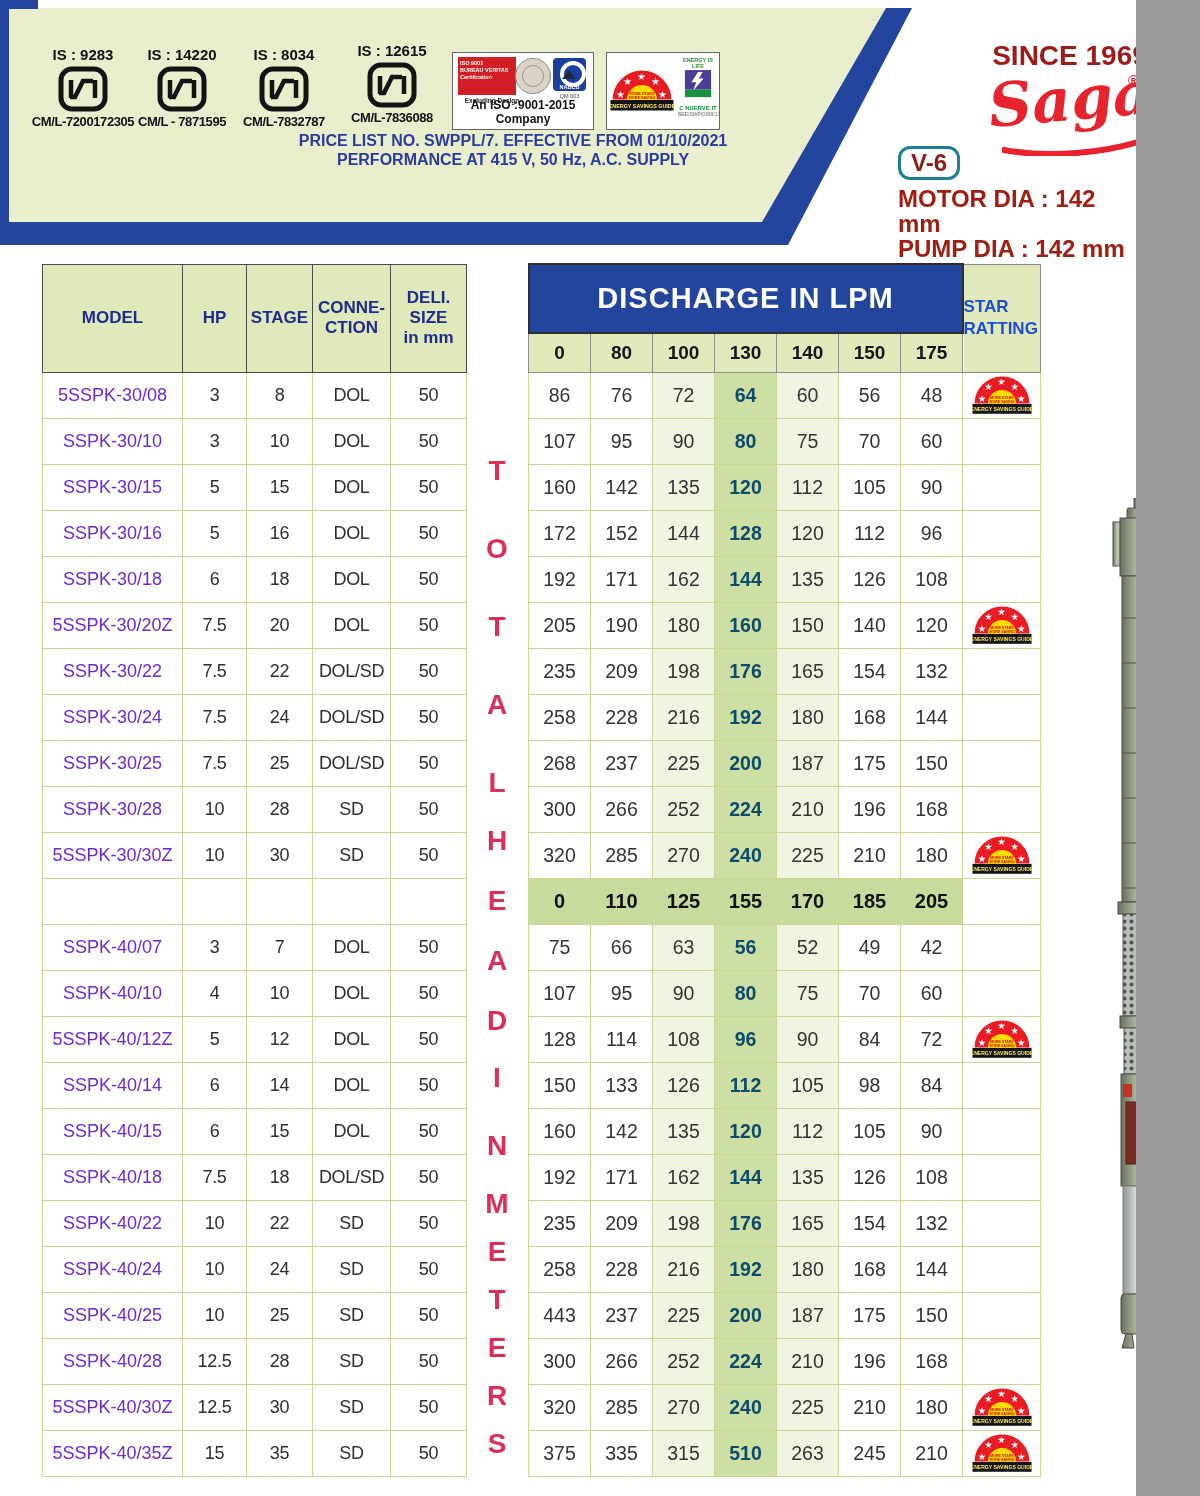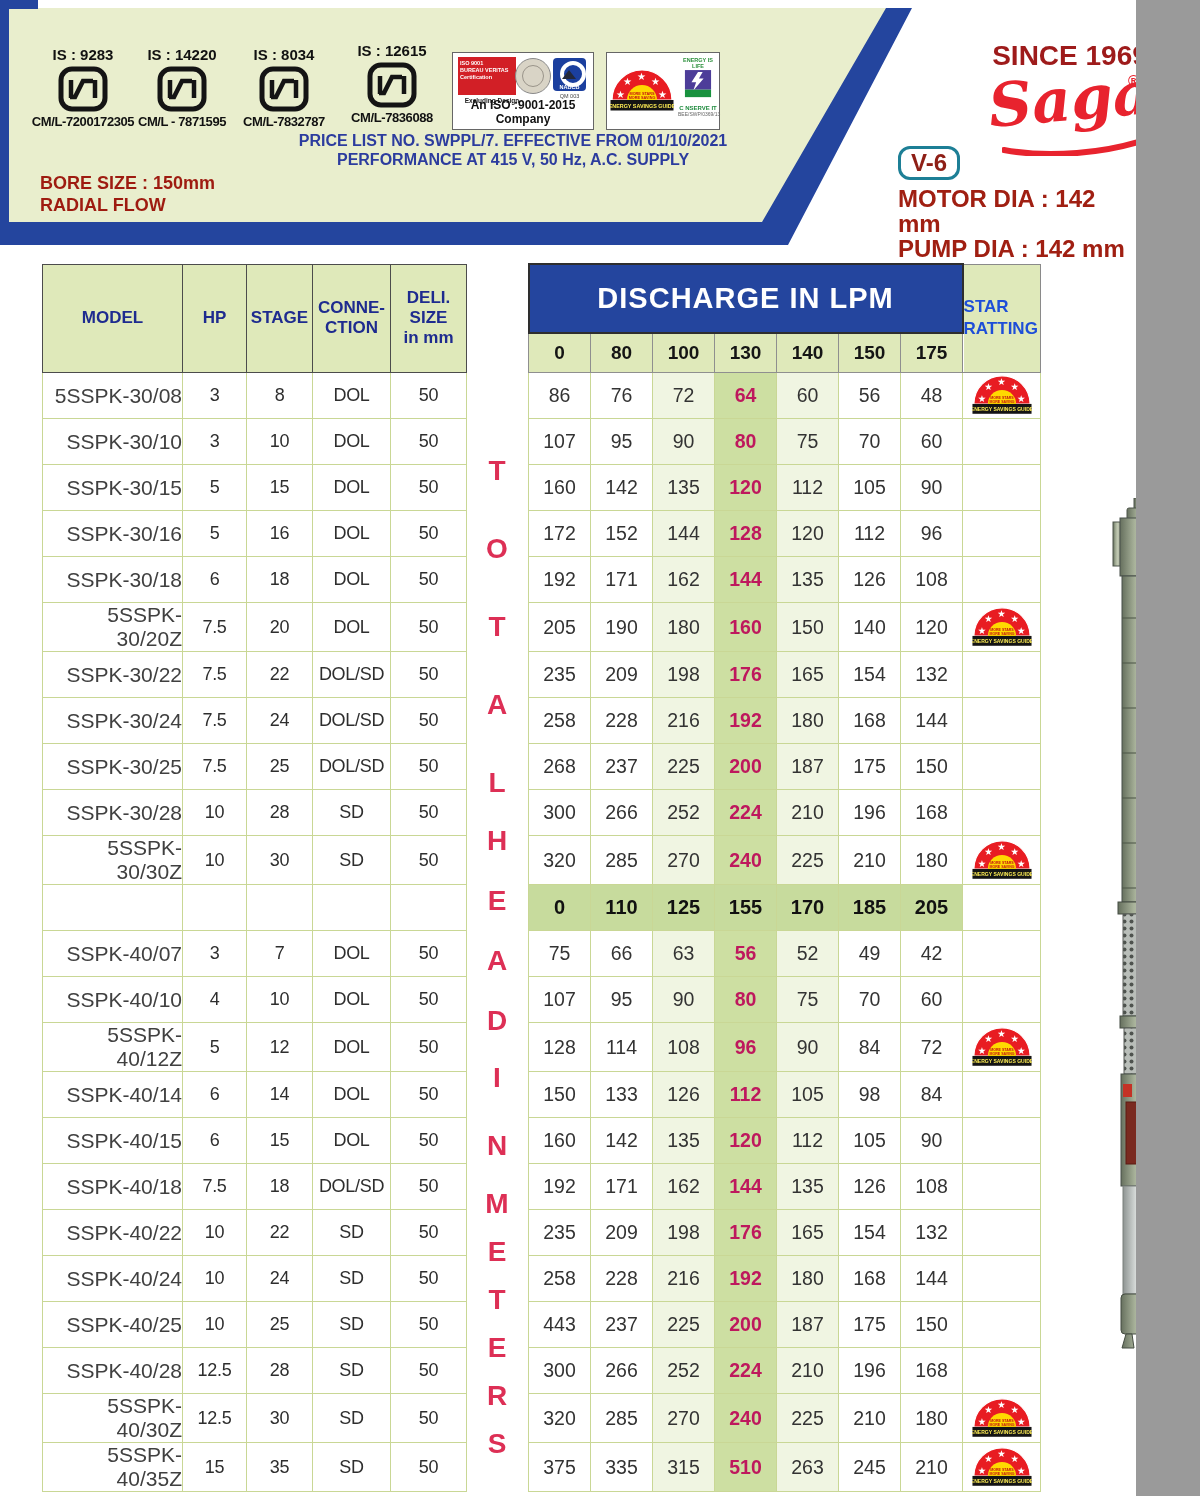--- a/index.html
+++ b/index.html
@@ -61,25 +61,25 @@
       white-space:pre-line;line-height:20px;text-align:center}
   .bannerh{background:#24459e;color:#fff;font-size:29px;font-weight:bold;border:2px solid #2e2e2e;
            letter-spacing:1px;text-align:center;height:67px}
   .starh{background:#dfe9ba;color:#1d4ed8;font-weight:bold;font-size:17px;border:1.5px solid #8a8a8a;
          white-space:pre-line;line-height:22px;text-align:left}
   .fh{background:#dfe9ba;color:#151515;font-weight:bold;font-size:19px;border:1.5px solid #8f8f8f;
       height:38px;text-align:center}
   .gapc{border:none;background:transparent}
   tbody tr{height:46px}
   tbody td{border:1px solid #c9d795;background:#fff}
-  .lc{font-size:21px;color:#404040;text-align:right;padding-left:12px}
+  .lc{font-size:18px;color:#6d28d9;text-align:center;padding-left:12px}
   .cc{font-size:18px;color:#2e2e2e;text-align:center;letter-spacing:-.3px}
   .vc{font-size:19.5px;color:#333;text-align:center}
   .t2{background:#f0f5e2}
-  .t3{background:#cddfa2;font-weight:bold;color:#be185d}
+  .t3{background:#cddfa2;font-weight:bold;color:#0c4a6e}
   tr.sep td.vc{background:#c7db9d;font-weight:bold;color:#111;font-size:20px}
   .starc{text-align:center}
   .starc svg{vertical-align:middle}
 
   
   .headlabel{left:479px;top:455px;width:36px;height:1005px;display:flex;flex-direction:column;
              justify-content:space-between;align-items:center;color:#dd2f55;font-weight:bold;font-size:28px}
   .word{display:flex;flex-direction:column;align-items:center}
   .w0{gap:46px}.w1{gap:28px}.w2{gap:36px}.w3{gap:16px}
 </style>
@@ -167,24 +167,20 @@
       <div class="conserve">C NSERVE IT</div>
       <div class="encode">BEE/SWP/0369/13</div>
     </div>
   </div>
 
   <div class="abs pricelines">
     <div>PRICE LIST NO. SWPPL/7. EFFECTIVE FROM 01/10/2021</div>
     <div>PERFORMANCE AT 415 V, 50 Hz, A.C. SUPPLY</div>
   </div>
 
-  <div class="abs bore">
-    <div>BORE SIZE : 150mm</div>
-    <div>RADIAL FLOW</div>
-  </div>
 
   <div class="abs since">SINCE 1969</div>
   <div class="abs saga">Saga</div>
   <div class="abs reg">®</div>
   <svg class="abs" style="left:1002px;top:136px" width="150" height="20" viewBox="0 0 150 20">
     <path d="M2 14 C 45 22 105 18 148 2" fill="none" stroke="#e8232e" stroke-width="6" stroke-linecap="round"></path>
   </svg>
   <div class="abs v6">V-6</div>
   <div class="abs dias">
     <div>MOTOR DIA : 142 mm</div>

